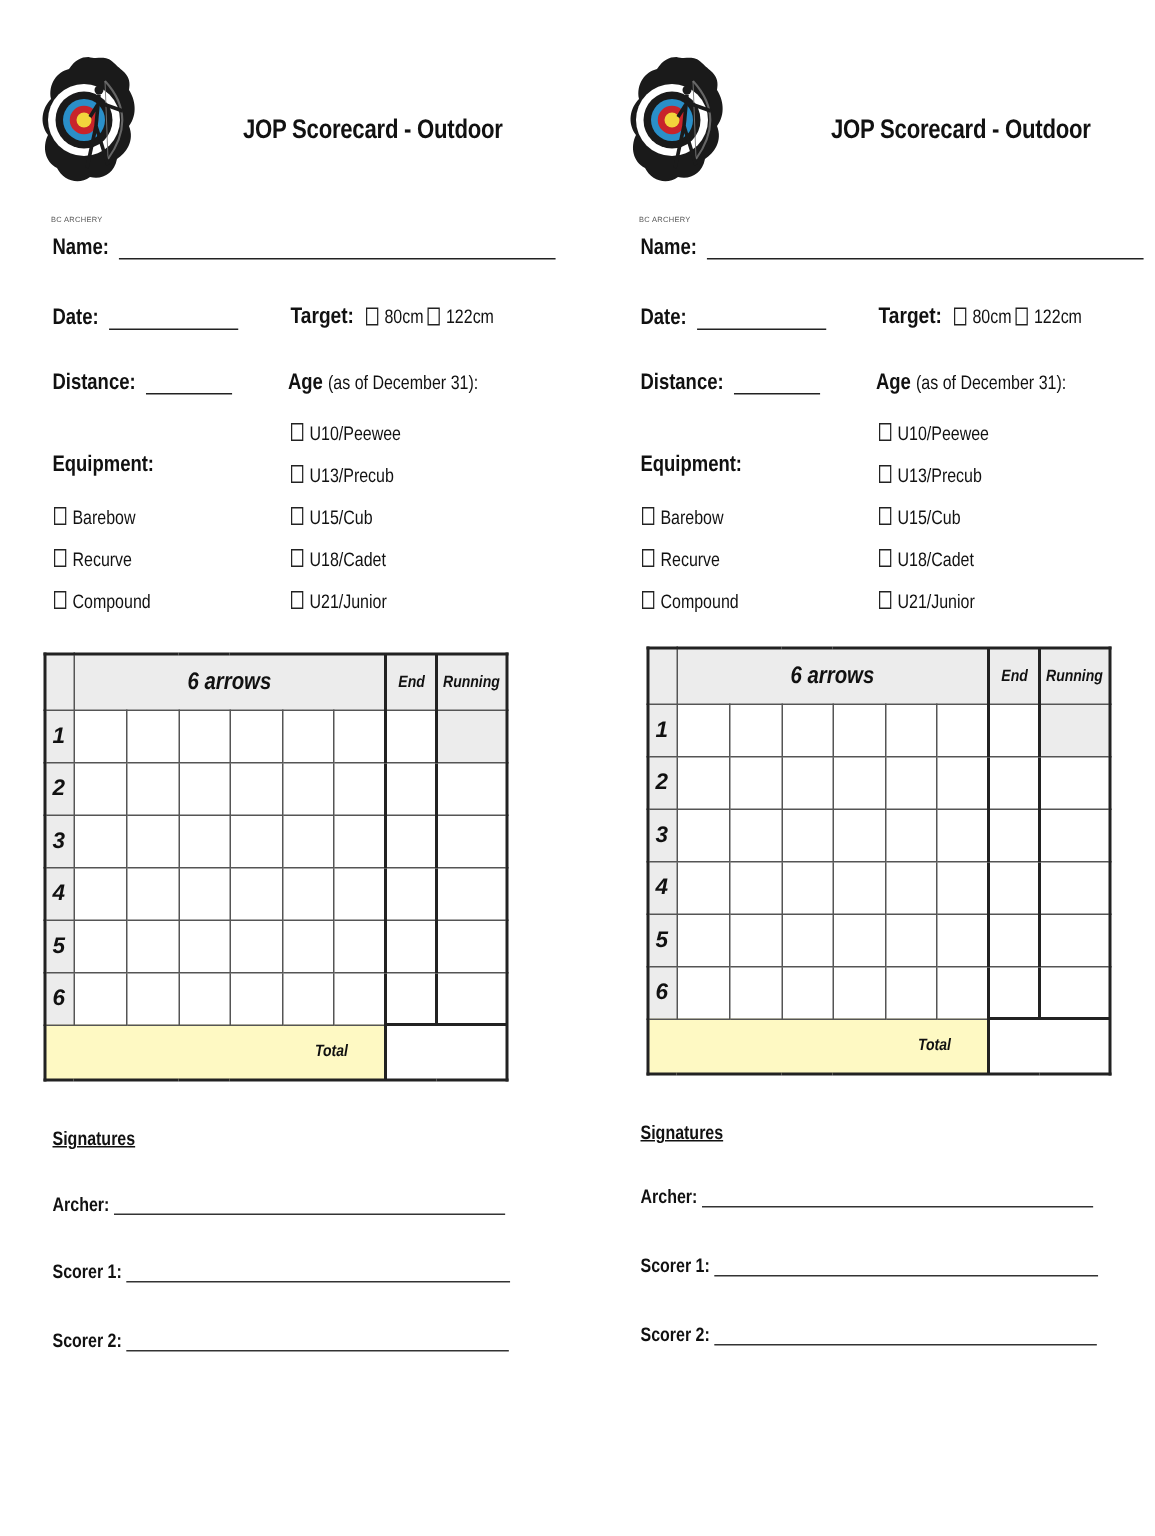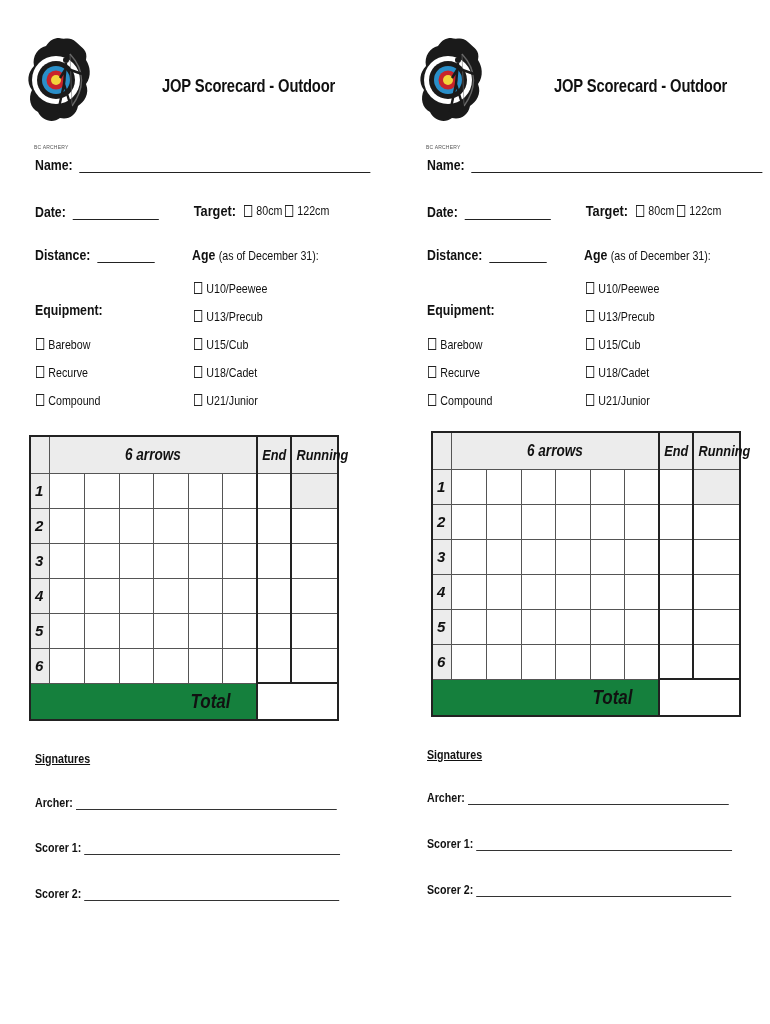--- a/index.html
+++ b/index.html
@@ -16,24 +16,24 @@
   .opt { font-size:13px; transform:scaleX(.82); transform-origin:left center; white-space:nowrap; display:flex; align-items:center; }
   .opt .box { display:inline-block; width:10px; height:12px; border:1px solid #222; margin-right:5px; box-sizing:border-box; }
   .sub { font-weight:normal; font-size:13px; }
   .line { display:inline-block; border-bottom:1px solid #222; height:14px; vertical-align:bottom; }
   table.score { position:absolute; border-collapse:collapse; table-layout:fixed; border:2px solid #222; }
   table.score td { border:1px solid #555; padding:0; }
   table.score .shade { background:#ececec; }
   table.score .rownum { background:#ececec; font-weight:bold; font-style:italic; font-size:15px; text-align:left; padding-left:4px; }
   table.score .hdr { font-weight:bold; font-style:italic; text-align:center; }
   table.score .hdr-big { font-size:16px; }
-  table.score .hdr-small { font-size:15px; }
+  table.score .hdr-small { font-size:11px; }
   table.score .endcol { border-left:2px solid #222; }
   table.score .runcol { border-left:2px solid #222; }
-  table.score .total-lbl { background:#15803d; font-weight:bold; font-style:italic; font-size:20px; text-align:right; padding-right:22px; }
+  table.score .total-lbl { background:#fef9c3; font-weight:bold; font-style:italic; font-size:11px; text-align:right; padding-right:22px; }
   table.score tr.totalrow td.totalbox { border-top:2px solid #222; border-left:2px solid #222; }
   .hx { display:inline-block; transform:scaleX(.85); }
   .sig-title { font-size:13px; font-weight:bold; text-decoration:underline; transform:scaleX(.82); transform-origin:left center; white-space:nowrap; }
   .sig { font-size:13px; font-weight:bold; transform:scaleX(.82); transform-origin:left center; white-space:nowrap; display:flex; align-items:flex-end; }
   .sig .line { height:12px; border-bottom:1px solid #333; margin-left:4px; }
 </style>
 </head>
 <body>
 
 <div id="root">

